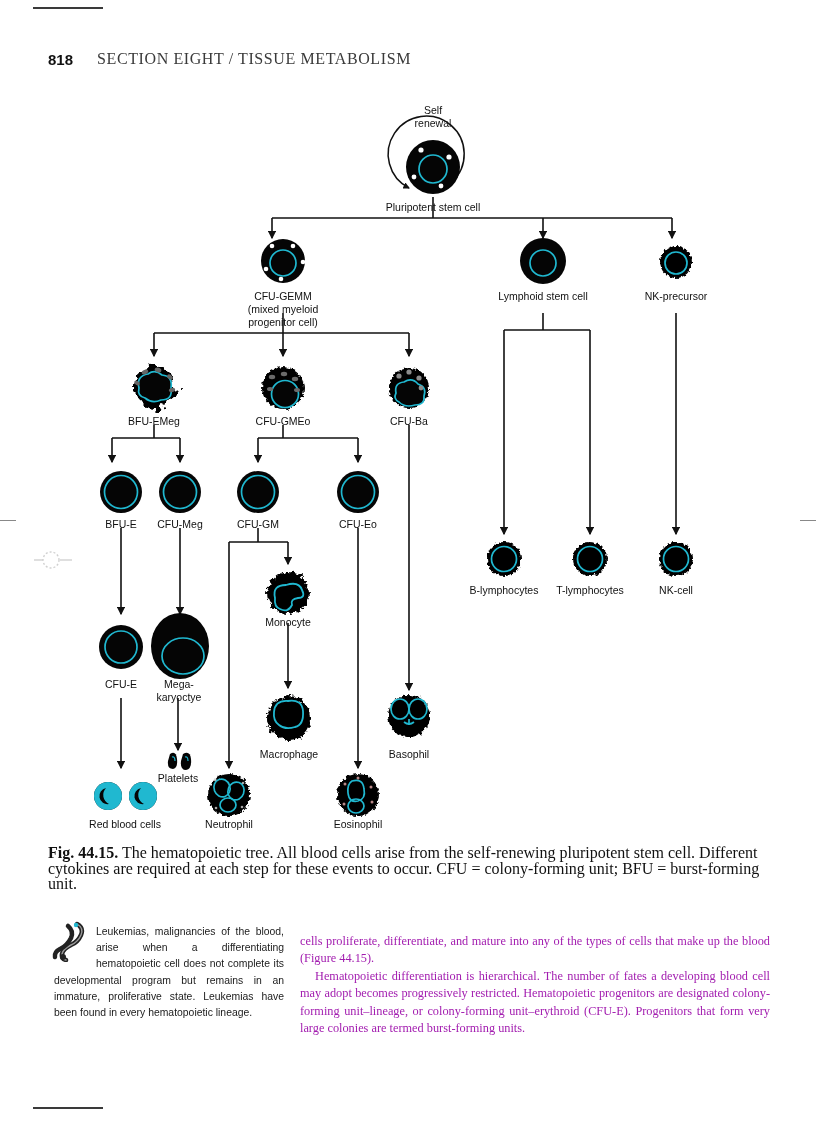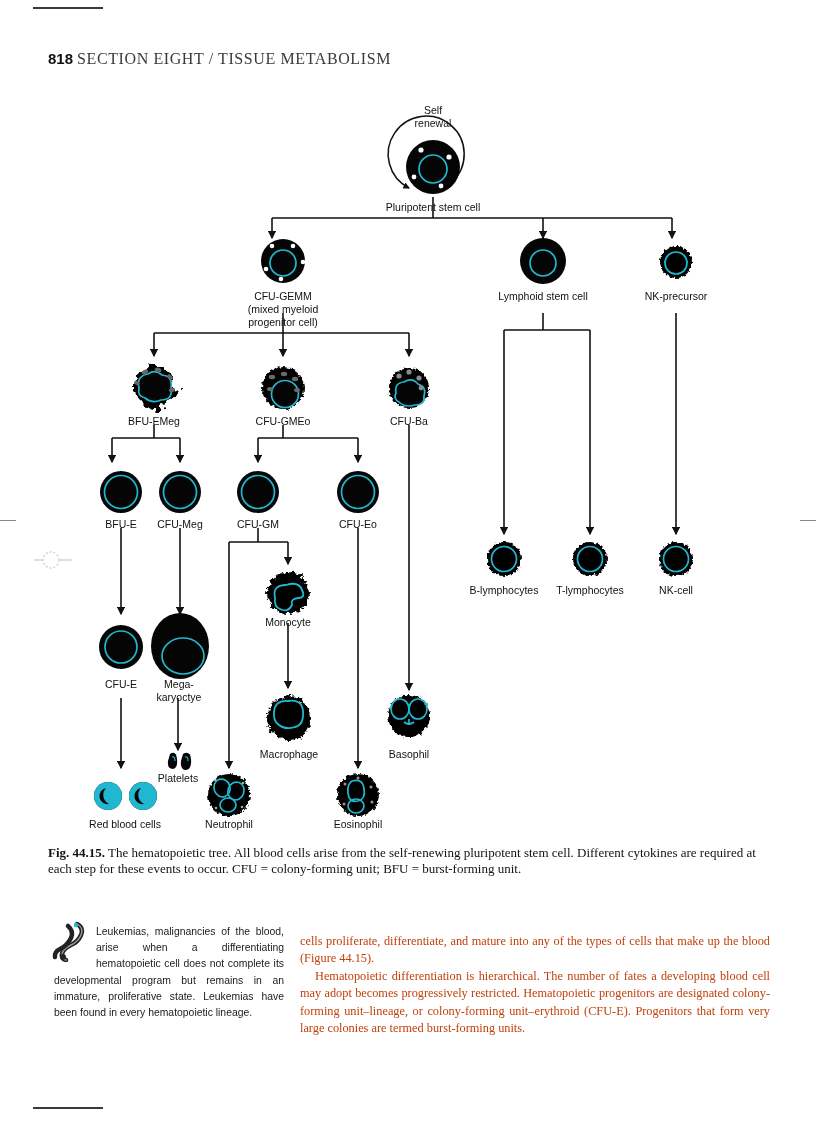--- a/index.html
+++ b/index.html
@@ -7,52 +7,52 @@
        font-family:"Liberation Serif", serif; color:#1a1a1a;}
 
   
   .cropmark{position:absolute;background:#3a3a3a;}
   .cm-top{left:33px;top:7px;width:70px;height:2px;}
   .cm-bottom{left:33px;top:1107px;width:70px;height:2px;}
   .cm-left-a{left:0;top:520px;width:16px;height:1px;background:#888;}
   .cm-right-a{left:800px;top:520px;width:16px;height:1px;background:#888;}
 
   
-  .runhead{position:absolute;left:48px;top:50px;display:flex;align-items:flex-start;gap:4px;}
+  .runhead{position:absolute;left:48px;top:50px;display:flex;align-items:center;gap:24px;}
   .folio{font-family:"Liberation Sans",sans-serif;font-weight:bold;font-size:15px;color:#111;}
   .sectitle{font-family:"Liberation Serif",serif;font-size:16px;letter-spacing:.6px;
             color:#3a3a3a;font-variant:small-caps;text-transform:uppercase;}
 
   
   .margin-mark{position:absolute;left:30px;top:548px;width:46px;height:24px;opacity:.45;}
 
   
   #figure{position:absolute;left:0;top:78px;width:660px;height:760px;}
   #figure svg{display:block;}
 
   .cell-label{font-family:"Liberation Sans",sans-serif;font-size:10.5px;
               fill:#111;text-anchor:middle;}
   .arc-label{font-family:"Liberation Sans",sans-serif;font-size:10.5px;
               fill:#111;text-anchor:middle;}
 
   
   .caption{position:absolute;left:48px;top:845px;width:722px;
-           font-family:"Liberation Serif",serif;font-size:13px;line-height:15.5px;
+           font-family:"Liberation Serif",serif;font-size:16px;line-height:15.5px;
            text-align:left;color:#111;}
   .caption b{font-weight:bold;}
 
   
   .col-left{position:absolute;left:50px;top:920px;width:238px;
             font-family:"Liberation Sans",sans-serif;font-size:10.4px;
             line-height:16.2px;text-align:justify;color:#1a1a1a;}
   .col-left p{margin:4px;}
   .clin-icon{float:left;width:40px;height:42px;margin:0 6px 0 0;shape-outside:margin-box;}
   .col-right{position:absolute;left:300px;top:933px;width:470px;
              font-family:"Liberation Serif",serif;font-size:12.3px;
-             line-height:17.4px;text-align:justify;color:#c2410c;}
+             line-height:17.4px;text-align:justify;color:#a21caf;}
   .col-right p{margin:0;}
   .col-right p.indent{text-indent:15px;}
 </style>
 </head>
 <body>
 
 <div class="cropmark cm-top"></div>
 <div class="cropmark cm-bottom"></div>
 <div class="cropmark cm-left-a"></div>
 <div class="cropmark cm-right-a"></div>

